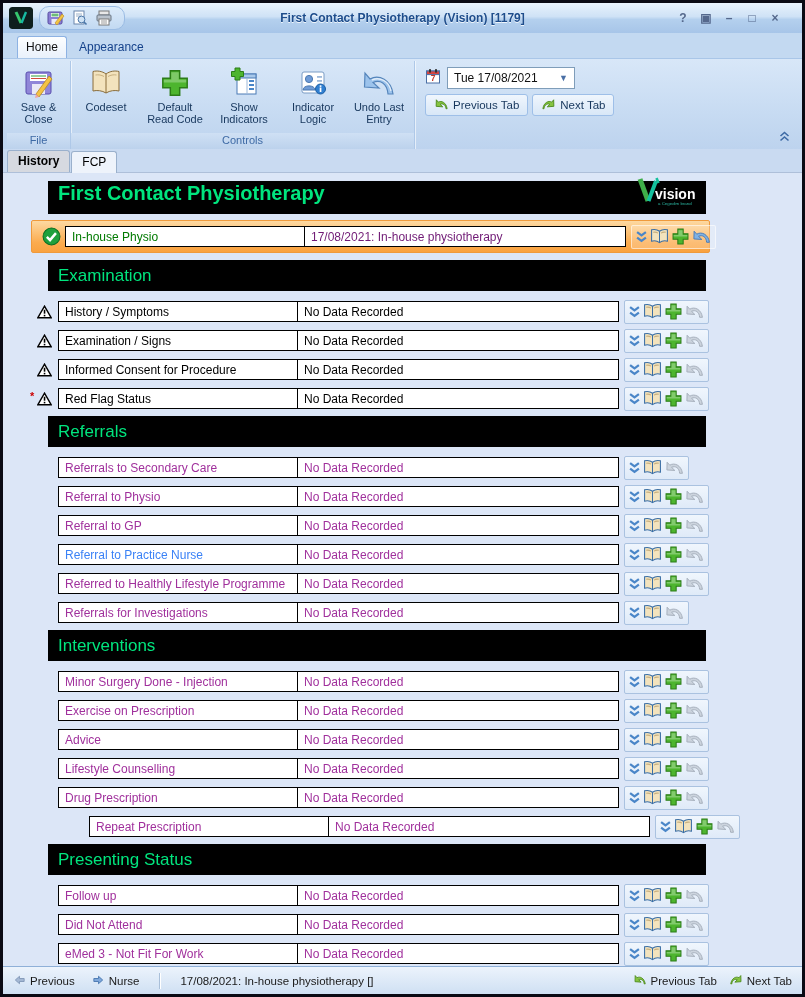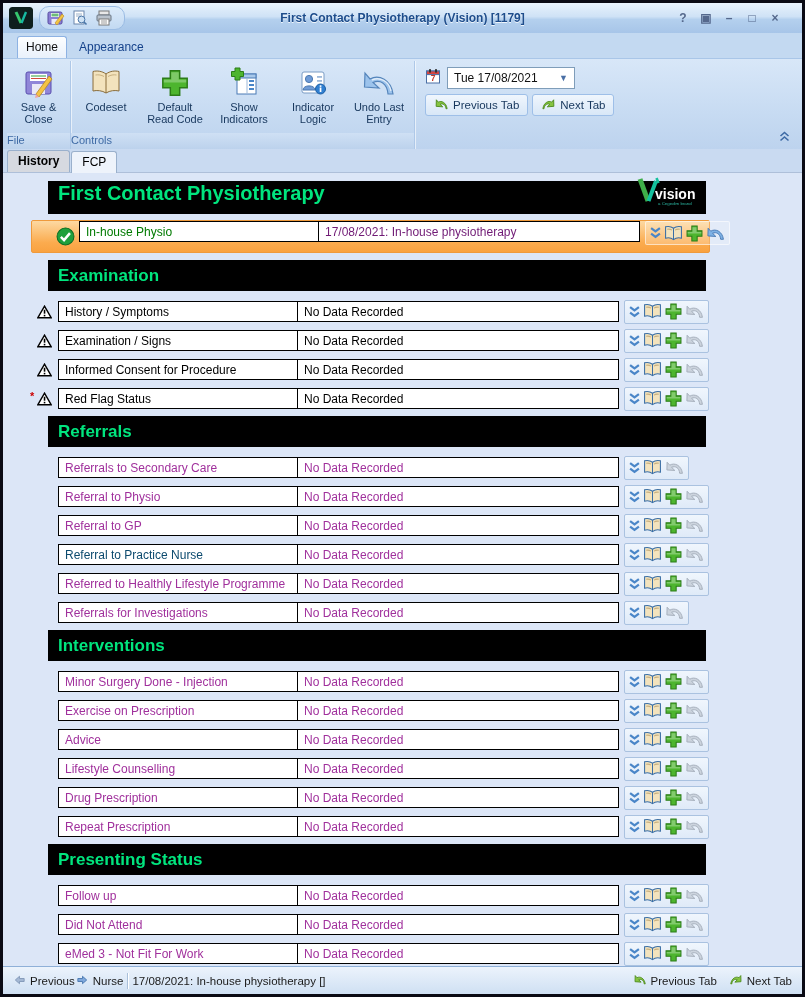--- a/index.html
+++ b/index.html
@@ -47,21 +47,21 @@
   }
   .rtab.active {
     background:linear-gradient(#fdfeff,#e9f1fb);
     border:1px solid #8db2e3; border-bottom:none; color:#111;
   }
 
   
   .ribbon { height:90px; flex:0 0 90px; background:linear-gradient(#d8e7f8,#c7dbf2 60%,#bdd3ee); display:flex; padding:2px 4px 0; position:relative; }
   .rgroup { display:flex; flex-direction:column; border-right:1px solid #aec8e8; box-shadow:1px 0 0 rgba(255,255,255,.6); }
   .rgroup .btn-area { flex:1; display:flex; align-items:flex-start; padding:2px 2px 0; }
-  .rgroup .grp-label { height:16px; font-size:11px; color:#3e6aa5; background:linear-gradient(#cfe0f4,#bcd2ec); line-height:15px; }
+  .rgroup .grp-label { height:16px; font-size:11px; color:#3e6aa5; text-align:center; background:linear-gradient(#cfe0f4,#bcd2ec); line-height:15px; }
   .bigbtn {
     width:66px; display:flex; flex-direction:column; align-items:center;
     font-size:11px; line-height:12px; color:#16365c; text-align:center;
     padding:2px 2px; border-radius:3px; cursor:default;
   }
   .bigbtn .ric { height:36px; display:flex; align-items:center; justify-content:center; }
   .vsep { width:1px; background:#b4cbe8; box-shadow:1px 0 0 rgba(255,255,255,.7); margin:4px 1px; }
 
   .ribbon-right { display:flex; flex-direction:column; padding:6px 0 0 10px; gap:5px; }
   .date-row { display:flex; align-items:center; gap:5px; }
@@ -96,27 +96,27 @@
 
   .form-header {
     width:658px; height:33px; background:#000; margin:0 0 6px 17px;
     display:flex; align-items:center; justify-content:space-between; padding:0 6px 8px 10px;
   }
   .form-header .ftitle { font-size:20px; font-weight:bold; letter-spacing:0; }
   .section-header {
     width:658px; height:31px; background:#000; margin:5px 0 8px 17px;
     display:flex; align-items:center; padding:0 10px;
   }
-  .section-header .stitle { font-size:17px; font-weight:bold; }
+  .section-header .stitle { font-size:17px; font-weight:normal; }
 
   .top-row {
     width:679px; height:33px; margin:0 0 7px 0;
     background:linear-gradient(#fdd9a2,#fbab4e 70%,#f9a240);
     border:1px solid #ef9a3c; border-radius:2px;
-    display:flex; padding:0 20px;
+    display:flex; align-items:center; padding:0 6px;
   }
 
   .field-row { width:679px; height:25px; display:flex; align-items:center; margin-bottom:4px; }
   .status-col { width:27px; flex:0 0 27px; display:flex; align-items:center; justify-content:center; position:relative; }
   .req-star { position:absolute; left:-1px; top:-2px; color:#cc0000; font-weight:bold; font-size:11px; }
   .field {
     height:21px; background:#fff; border:1px solid #000; display:flex; align-items:center;
     padding:0 6px; font-size:12px; white-space:nowrap; overflow:hidden;
   }
   .f-label { width:240px; flex:0 0 240px; }
@@ -126,21 +126,21 @@
     border:1px solid #aac2e0; border-radius:2px;
     background:linear-gradient(#f0f6fd,#dfeaf8);
   }
   .icon-panel.on-orange { border-color:rgba(255,255,255,.55); background:rgba(255,255,255,.22); }
   .icon-panel .ibtn { display:flex; align-items:center; justify-content:center; }
 
   
   .statusbar {
     height:28px; flex:0 0 28px; border-top:1px solid #8fb0d8;
     background:linear-gradient(#ecf3fc,#cfe0f3);
-    display:flex; align-items:center; padding:0 10px; font-size:11.5px; color:#1a1a1a; gap:1px;
+    display:flex; align-items:center; padding:0 10px; font-size:11.5px; color:#1a1a1a; gap:17px;
   }
   .sb-sep { width:1px; height:16px; background:#a9bfd9; box-shadow:1px 0 0 #fff; margin:0 3px; }
   .sb-item { display:flex; align-items:center; gap:4px; }
   .sb-right { margin-left:auto; display:flex; align-items:center; gap:12px; }
 </style>
 </head>
 <body>
 
 <div class="window">
 
@@ -634,21 +634,21 @@
             </span>
             <span class="ibtn">
               <svg width="19" height="15" viewBox="0 0 18 14">
                 <path d="M16.5 12.5 C15.5 5 9 2 4.5 4.8 L2 2 L1.8 9.3 L9.3 9.8 L6.2 6.8 C10 5.2 13.4 7.2 13.9 12.5 Z" fill="#ccd4de" stroke="#a4aeba" stroke-width="0.9"></path>
               </svg>
             </span>
           </div>
         </div>
         <div class="field-row">
           <span class="status-col"></span>
-          <div class="field f-label" style="color: #0c4a6e;">Referral to Practice Nurse</div>
+          <div class="field f-label" style="color: #3b82f6;">Referral to Practice Nurse</div>
           <div class="field f-value" style="color: rgb(160, 48, 156);">No Data Recorded</div>
           <div class="icon-panel">
             <span class="ibtn">
               <svg width="11" height="14" viewBox="0 0 10 12">
                 <path d="M1 1.5 L5 4.5 L9 1.5" fill="none" stroke="#4a86c8" stroke-width="2"></path>
                 <path d="M1 6.5 L5 9.5 L9 6.5" fill="none" stroke="#4a86c8" stroke-width="2"></path>
               </svg>
             </span>
             <span class="ibtn">
               <svg width="19" height="17" viewBox="0 0 18 16">
@@ -887,21 +887,21 @@
             </span>
             <span class="ibtn">
               <svg width="19" height="15" viewBox="0 0 18 14">
                 <path d="M16.5 12.5 C15.5 5 9 2 4.5 4.8 L2 2 L1.8 9.3 L9.3 9.8 L6.2 6.8 C10 5.2 13.4 7.2 13.9 12.5 Z" fill="#ccd4de" stroke="#a4aeba" stroke-width="0.9"></path>
               </svg>
             </span>
           </div>
         </div>
         <div class="field-row">
           <span class="status-col"></span>
-          <div class="field f-label" style="color: rgb(160, 48, 156);">Repeat Prescription</div>
+          <div class="field f-label" style="color: rgb(160, 48, 156); margin-left: 31px;">Repeat Prescription</div>
           <div class="field f-value" style="color: rgb(160, 48, 156);">No Data Recorded</div>
           <div class="icon-panel">
             <span class="ibtn">
               <svg width="11" height="14" viewBox="0 0 10 12">
                 <path d="M1 1.5 L5 4.5 L9 1.5" fill="none" stroke="#4a86c8" stroke-width="2"></path>
                 <path d="M1 6.5 L5 9.5 L9 6.5" fill="none" stroke="#4a86c8" stroke-width="2"></path>
               </svg>
             </span>
             <span class="ibtn">
               <svg width="19" height="17" viewBox="0 0 18 16">

